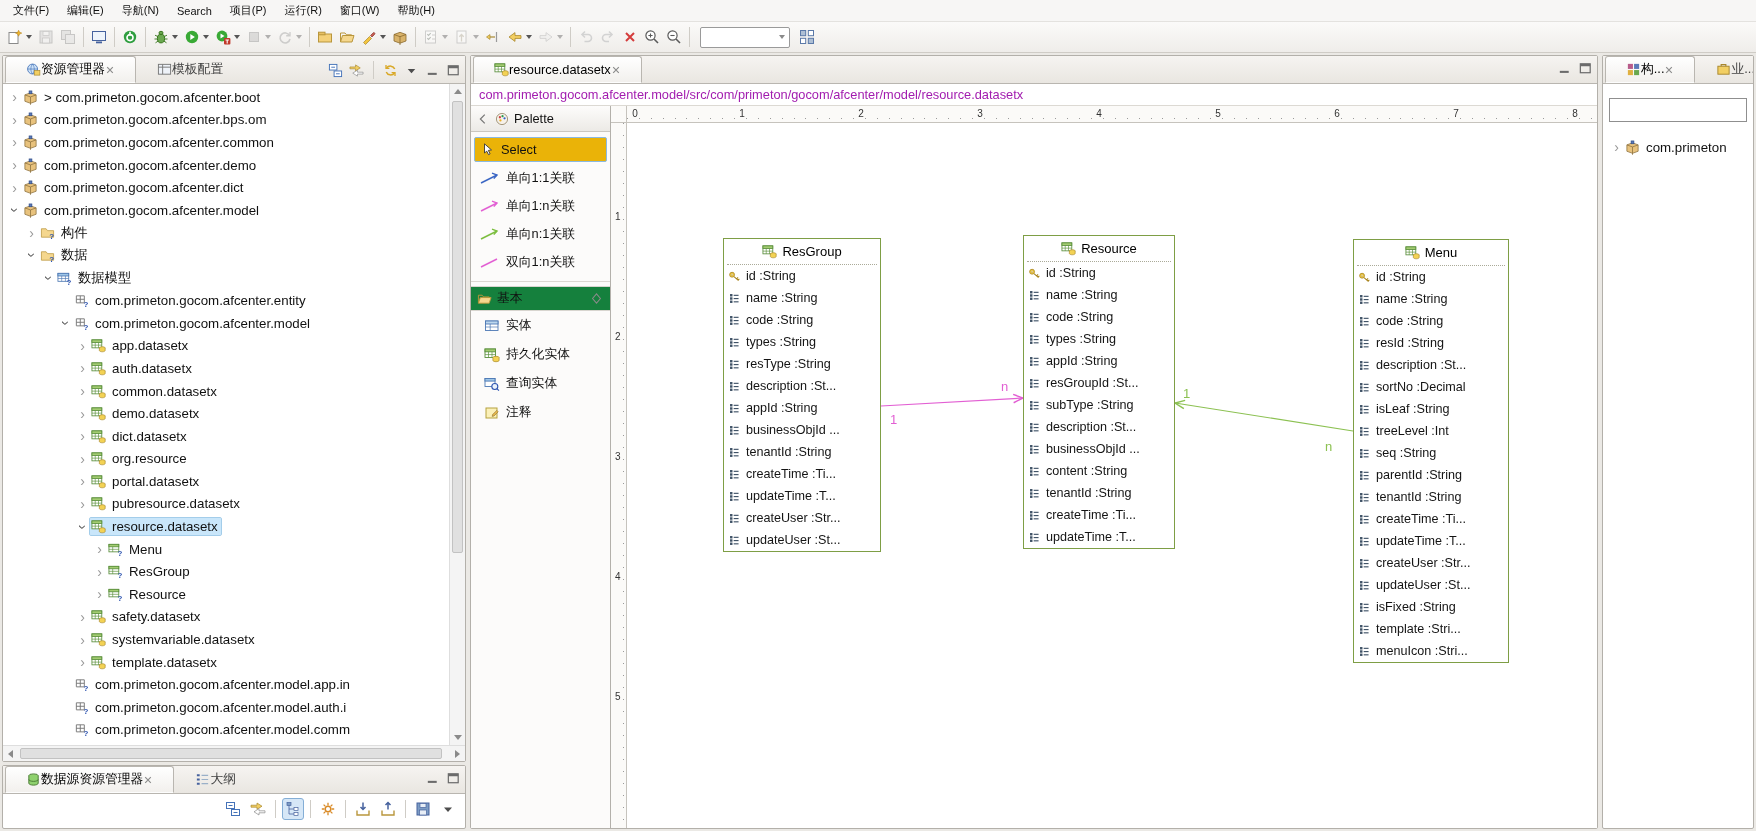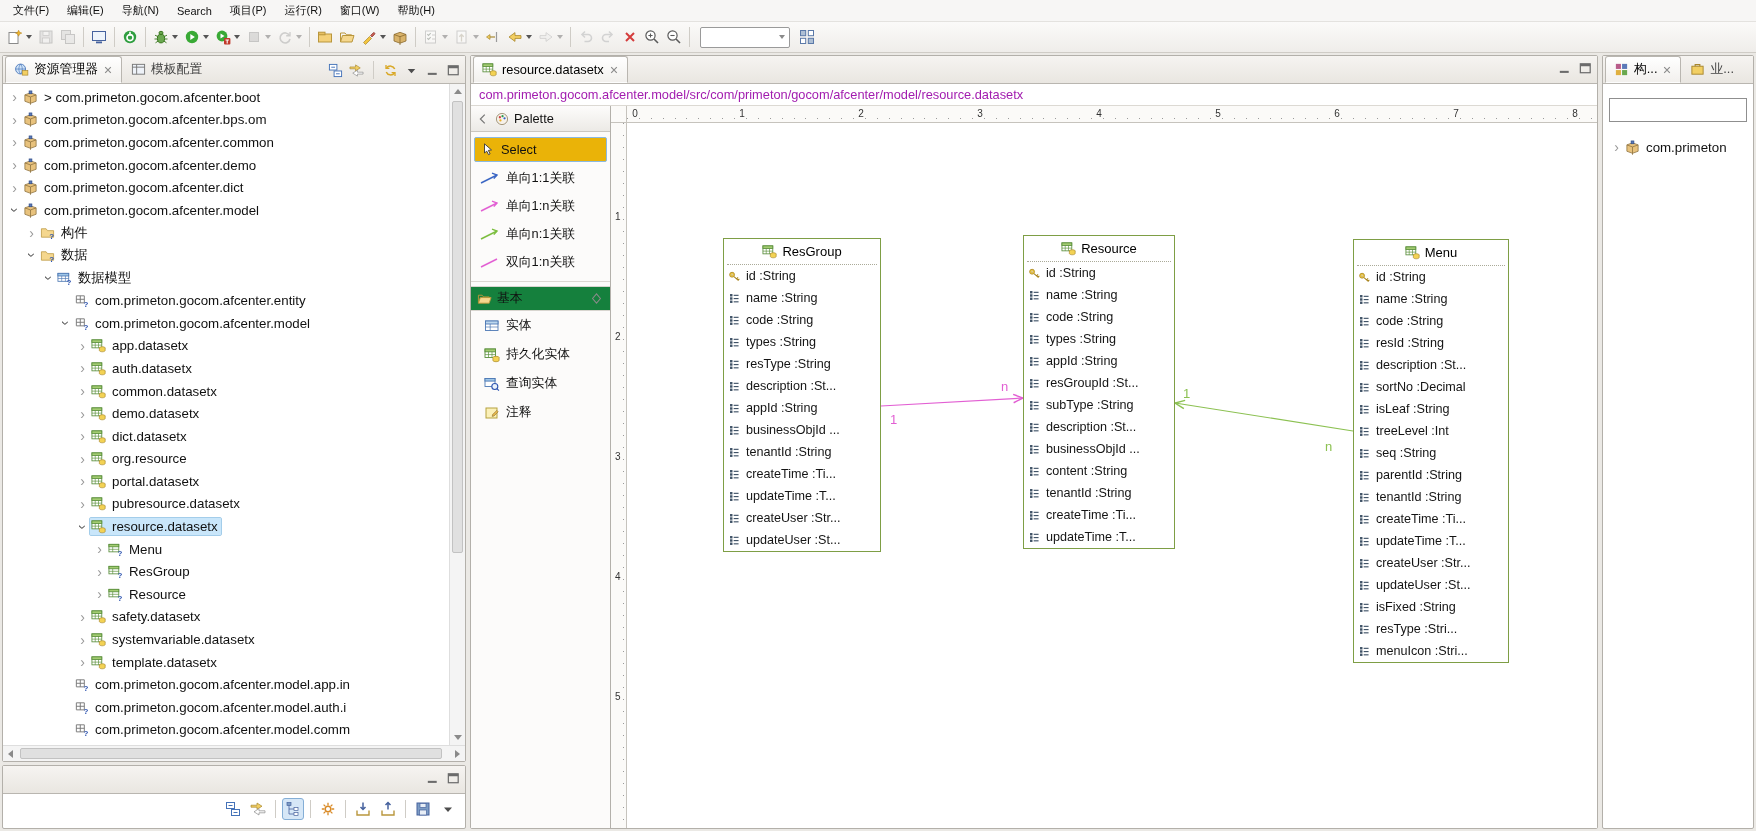--- a/index.html
+++ b/index.html
@@ -25,21 +25,21 @@
   .combo .dd{border-top-color:#8a8a8a;margin-right:4px;}
   
   .panel{position:absolute;background:#fff;border:1px solid #b3b0aa;border-radius:2px;box-sizing:border-box;}
   #left-panel{left:2px;top:55px;width:464px;height:707px;}
   #bottomleft-panel{left:2px;top:765px;width:464px;height:64px;}
   #editor-panel{left:470px;top:55px;width:1128px;height:774px;}
   #right-panel{left:1602px;top:55px;width:152px;height:774px;}
   .tabbar{position:relative;height:27px;background:linear-gradient(#f6f4f1,#e9e6e1);
           border-bottom:1px solid #b9b6b0;display:flex;align-items:flex-end;padding-left:2px;}
   .tabs{display:flex;align-items:flex-end;height:27px;overflow:hidden;}
-  .tab{height:25px;display:flex;align-items:center;gap:5px;padding:0 8px;font-size:12.8px;
+  .tab{height:25px;display:flex;align-items:center;padding:0 20px;font-size:12.8px;
        color:#444;border:1px solid transparent;white-space:nowrap;}
   .tab.active{background:linear-gradient(#ffffff,#f2f0ed);border-color:#b9b6b0;border-bottom-color:#fdfdfd;
        border-radius:3px 3px 0 0;color:#000;}
   .tab svg{width:15px;height:15px;}
   .tab .close{display:flex;}
   .tab .close svg{width:10px;height:10px;}
   .tabbar-actions{position:absolute;right:4px;top:5px;display:flex;gap:6px;align-items:center;}
   .tabbar-actions .abtn svg{width:15px;height:15px;}
   
   #tree{position:absolute;left:0;top:28px;right:16px;bottom:16px;overflow:hidden;font-size:13.3px;padding-top:2px;}
@@ -848,20 +848,46 @@
   </div>
   <div class="hscroll">
     <span class="sb-arrow sb-left"></span>
     <div class="thumb"></div>
     <span class="sb-arrow sb-right"></span>
   </div>
 </div>
 
 <div id="bottomleft-panel" class="panel">
   <div class="tabbar">
+    <div class="tabs" id="bl-tabs">
+        <div class="tab active">
+          <span class="icon">
+            <svg viewBox="0 0 16 16">
+              <ellipse cx="8" cy="4" rx="5" ry="2" fill="#8fd16e" stroke="#4a7a34"></ellipse>
+              <path d="M3 4v8c0 1.1 2.2 2 5 2s5-.9 5-2V4" fill="#8fd16e" stroke="#4a7a34"></path>
+              <path d="M3 8c0 1.1 2.2 2 5 2s5-.9 5-2" fill="none" stroke="#4a7a34"></path>
+            </svg>
+          </span>
+          <span>数据源资源管理器</span>
+          <span class="close">
+            <svg viewBox="0 0 16 16">
+              <path d="M3.5 3.5l9 9M12.5 3.5l-9 9" stroke="#8a8a8a" stroke-width="1.8"></path>
+            </svg>
+          </span>
+        </div>
+        <div class="tab">
+          <span class="icon">
+            <svg viewBox="0 0 16 16">
+              <path d="M2 3.5h3M2 8h3M2 12.5h3" stroke="#46629e" stroke-width="2.2"></path>
+              <path d="M7 3.5h7M7 8h7M7 12.5h7" stroke="#9ab0c8" stroke-width="1.3"></path>
+            </svg>
+          </span>
+          <span>大纲</span>
+        </div>
+      </div>
     <div class="tabbar-actions" id="bl-actions">
         <div class="abtn">
           <svg viewBox="0 0 16 16">
             <rect x="3" y="10.5" width="9.5" height="2.2" fill="#6b6b6b"></rect>
           </svg>
         </div>
         <div class="abtn">
           <svg viewBox="0 0 16 16">
             <rect x="2.5" y="3" width="10.5" height="9.5" fill="none" stroke="#6b6b6b" stroke-width="1.3"></rect>
             <rect x="2.5" y="3" width="10.5" height="2.6" fill="#6b6b6b"></rect>
@@ -1795,21 +1821,21 @@
                   <g fill="#3f5266">
                     <rect x="2.5" y="2.5" width="3" height="3"></rect>
                     <rect x="2.5" y="6.5" width="3" height="3"></rect>
                     <rect x="2.5" y="10.5" width="3" height="3"></rect>
                     <rect x="7" y="3.4" width="6" height="1.4"></rect>
                     <rect x="7" y="7.4" width="6" height="1.4"></rect>
                     <rect x="7" y="11.4" width="6" height="1.4"></rect>
                   </g>
                 </svg>
               </span>
-              <span>resType :Stri...</span>
+              <span>template :Stri...</span>
             </div>
             <div class="efield">
               <span class="icon">
                 <svg viewBox="0 0 16 16">
                   <g fill="#3f5266">
                     <rect x="2.5" y="2.5" width="3" height="3"></rect>
                     <rect x="2.5" y="6.5" width="3" height="3"></rect>
                     <rect x="2.5" y="10.5" width="3" height="3"></rect>
                     <rect x="7" y="3.4" width="6" height="1.4"></rect>
                     <rect x="7" y="7.4" width="6" height="1.4"></rect>

